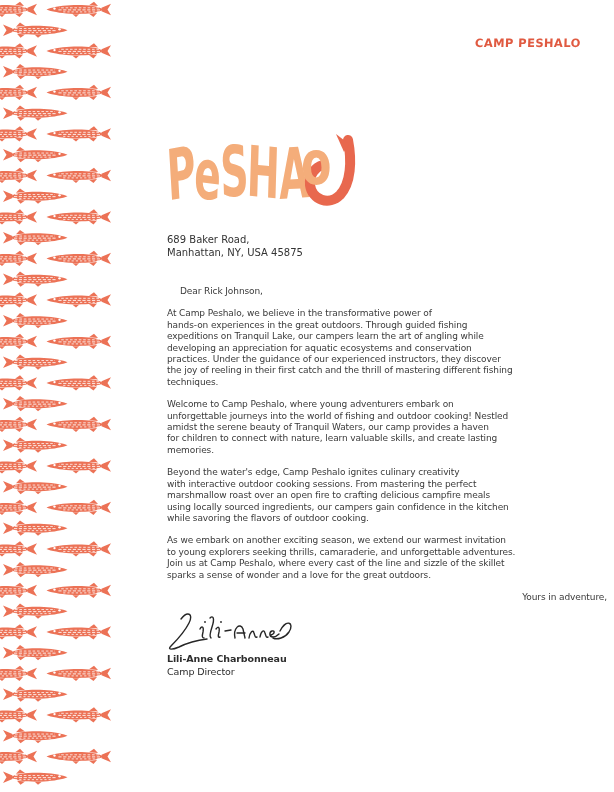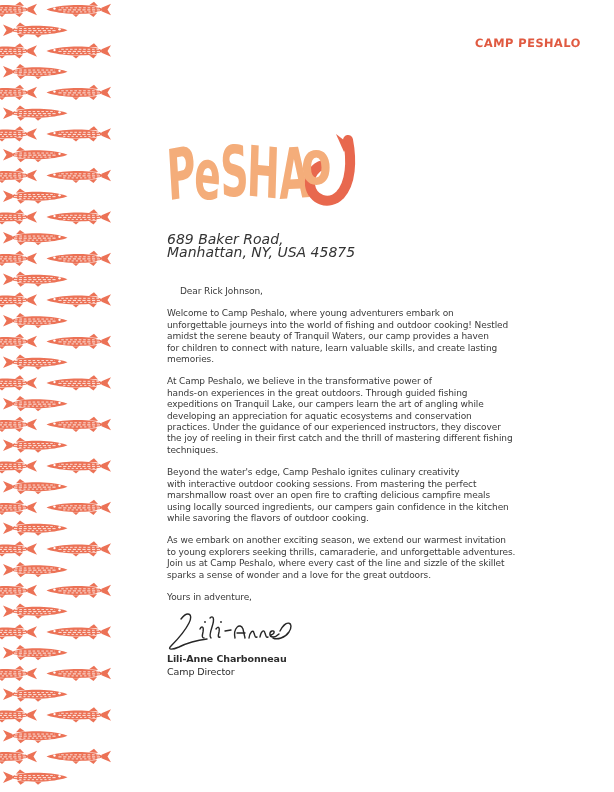--- a/index.html
+++ b/index.html
@@ -36,31 +36,31 @@
   .logo-letters .l3{transform:rotate(3deg) translateY(1px);}
   .logo-letters .l4{transform:rotate(-2deg) translateY(2px);}
   .hook-wrap{position:relative;width:56px;height:82px;margin-left:2px;}
   .hook-wrap .logo-o{
     position:absolute;left:-2px;top:2px;font-weight:bold;font-size:60px;line-height:1;
     transform:scaleX(.74);transform-origin:left top;
   }
   
   .recipient{
     position:absolute;left:167px;top:233px;
-    font-style:italic;font-size:14px;line-height:13px;white-space:pre-line;color:#333;
+    font-size:10px;line-height:13px;white-space:pre-line;color:#333;
   }
   
   .letter-body{
     position:absolute;left:167px;top:286px;width:440px;
     font-size:9px;line-height:11.4px;letter-spacing:-.1px;color:#3a3a3a;
   }
   .greeting{margin:0 0 11px 13px;white-space:pre;}
   .para{margin:11px 0 0 0;white-space:pre;}
   .para:first-of-type{margin-top:0;}
-  .closing{margin:11px 0 0 0;white-space:pre;}
+  .closing{margin:11px 0 0 0;white-space:pre;text-align:right;}
   .signature-script{display:block;margin-top:6px;}
   .sig-name{margin-top:2px;font-weight:bold;font-size:9.5px;line-height:12.5px;color:#2d2d2d;}
   .sig-title{font-weight:normal;font-size:9.5px;line-height:12.5px;color:#2d2d2d;}
 </style>
 </head>
 <body>
 
 <div class="page">
 
   <svg class="fish-pattern" width="132" height="792" viewBox="0 0 132 792" style="color: rgb(236, 114, 86);">
@@ -721,32 +721,32 @@
       </svg>
       <span class="logo-o" style="color: rgb(244, 173, 122);">o</span>
     </div>
   </div>
 
   <div class="recipient">689 Baker Road,
 Manhattan, NY, USA 45875</div>
 
   <div class="letter-body">
     <p class="greeting">Dear Rick Johnson,</p>
-    <p class="para">Welcome to Camp Peshalo, where young adventurers embark on
-unforgettable journeys into the world of fishing and outdoor cooking! Nestled
-amidst the serene beauty of Tranquil Waters, our camp provides a haven
-for children to connect with nature, learn valuable skills, and create lasting
-memories.</p>
     <p class="para">At Camp Peshalo, we believe in the transformative power of
 hands-on experiences in the great outdoors. Through guided fishing
 expeditions on Tranquil Lake, our campers learn the art of angling while
 developing an appreciation for aquatic ecosystems and conservation
 practices. Under the guidance of our experienced instructors, they discover
 the joy of reeling in their first catch and the thrill of mastering different fishing
 techniques.</p>
+    <p class="para">Welcome to Camp Peshalo, where young adventurers embark on
+unforgettable journeys into the world of fishing and outdoor cooking! Nestled
+amidst the serene beauty of Tranquil Waters, our camp provides a haven
+for children to connect with nature, learn valuable skills, and create lasting
+memories.</p>
     <p class="para">Beyond the water's edge, Camp Peshalo ignites culinary creativity
 with interactive outdoor cooking sessions. From mastering the perfect
 marshmallow roast over an open fire to crafting delicious campfire meals
 using locally sourced ingredients, our campers gain confidence in the kitchen
 while savoring the flavors of outdoor cooking.</p>
     <p class="para">As we embark on another exciting season, we extend our warmest invitation
 to young explorers seeking thrills, camaraderie, and unforgettable adventures.
 Join us at Camp Peshalo, where every cast of the line and sizzle of the skillet
 sparks a sense of wonder and a love for the great outdoors.</p>
     <p class="closing">Yours in adventure,</p>

